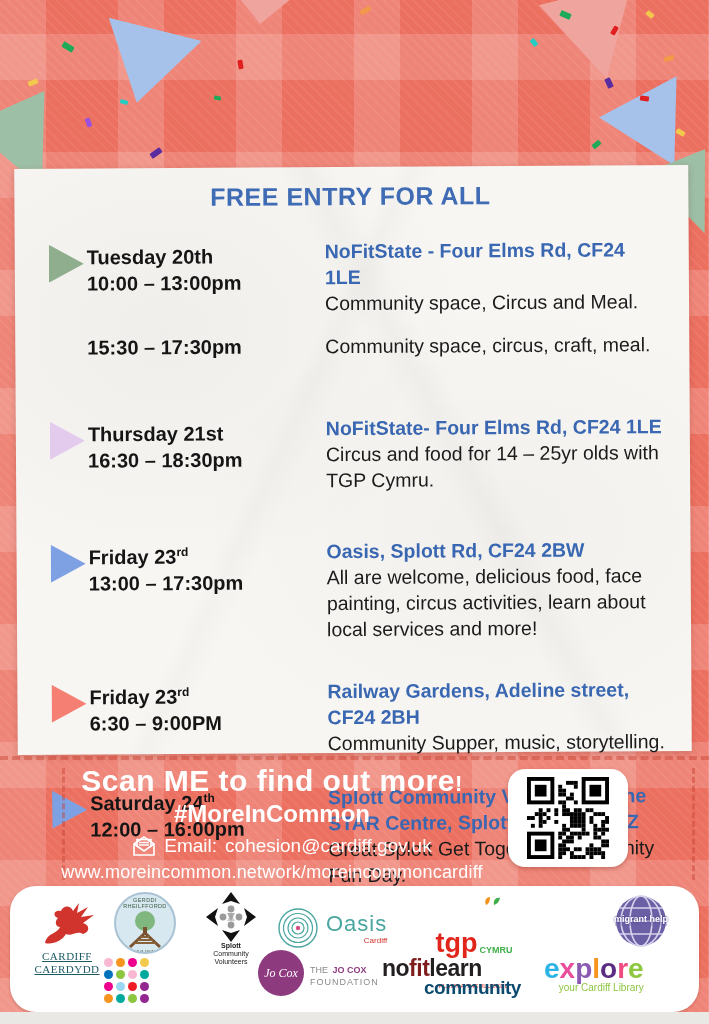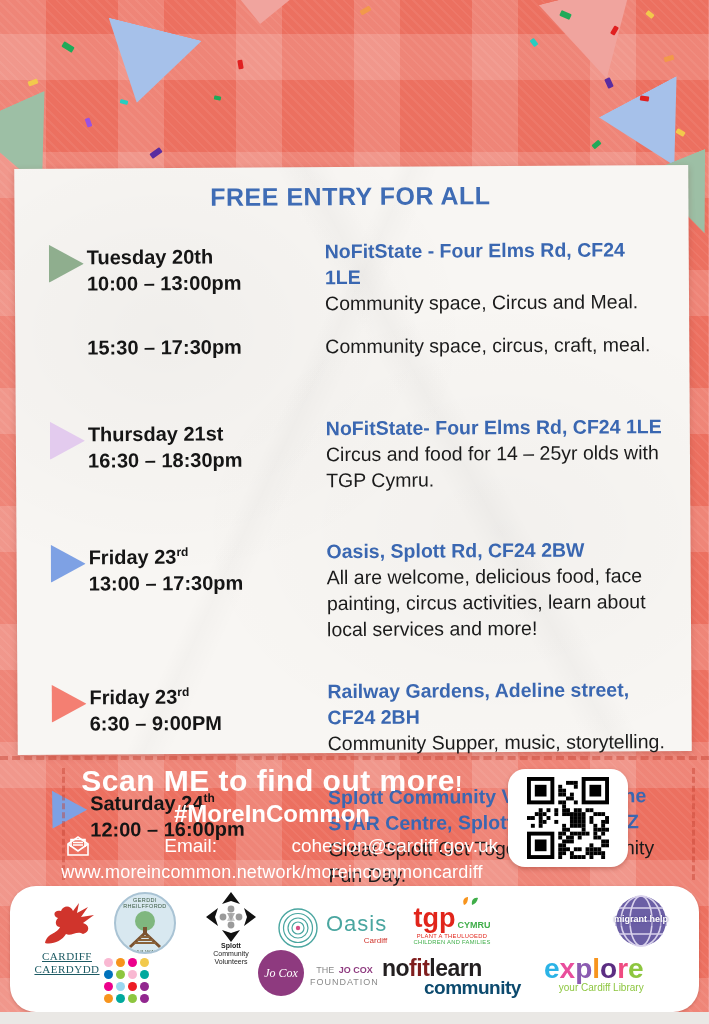--- a/index.html
+++ b/index.html
@@ -55,52 +55,52 @@
   .r5{margin-top:28px;}
   
   .footer{position:absolute;left:0;top:756px;width:709px;height:130px;border-top:4px dashed rgba(198,66,52,0.45);}
   .footer:before,.footer:after{content:"";position:absolute;top:8px;bottom:6px;border-left:3px dashed rgba(198,66,52,0.45);}
   .footer:before{left:62px;}
   .footer:after{right:14px;}
   .scan-col{position:absolute;left:46px;top:4px;width:452px;text-align:center;color:#fff;}
   .scan-line{font-size:30px;font-weight:bold;letter-spacing:0.5px;}
   .scan-line .bang{font-size:22px;}
   .hashtag{font-size:24px;font-weight:bold;margin-top:2px;}
-  .email-row{margin-top:7px;font-size:19px;display:flex;justify-content:space-between;align-items:center;gap:8px;padding-left:20px;}
+  .email-row{margin-top:7px;font-size:19px;display:flex;justify-content:center;align-items:center;gap:8px;padding-left:20px;}
   .url-row{margin-top:5px;font-size:18px;letter-spacing:0.2px;}
   .qr-box{position:absolute;left:508px;top:9px;width:120px;height:98px;background:#fff;border-radius:17px;
     box-shadow:0 2px 4px rgba(130,40,30,0.35);display:flex;align-items:center;justify-content:center;}
   
   .logo-panel{position:absolute;left:10px;top:886px;width:689px;height:126px;background:#fff;border-radius:26px;
     box-shadow:0 1px 3px rgba(120,40,30,0.3);}
   .logo{position:absolute;display:flex;flex-direction:column;align-items:center;}
   .cardiff{left:16px;top:14px;width:82px;}
   .cardiff-text{font-family:"Liberation Serif",serif;color:#1c5a63;font-size:11px;line-height:13px;text-align:center;text-decoration:underline;letter-spacing:0.5px;}
   .railway{left:104px;top:6px;}
   .railway-circle{width:62px;height:62px;border-radius:50%;background:#d8e8f0;border:2px solid #a9c3d4;position:relative;overflow:hidden;}
   .railway-arc{font-size:5.5px;color:#3c5a43;text-align:center;letter-spacing:0.4px;}
   .splott{left:188px;top:6px;width:66px;}
   .splott-text{font-size:7px;color:#222;text-align:center;line-height:8px;}
   .oasis{left:266px;top:20px;flex-direction:row!important;align-items:center;gap:6px;}
   .oasis-name{font-size:22px;color:#4aa6a0;font-weight:300;letter-spacing:1px;line-height:24px;text-align:right;}
   .oasis-sub{font-size:8px;color:#d0342c;text-align:right;}
-  .tgp{left:396px;top:10px;width:92px;}
+  .tgp{left:418px;top:10px;width:92px;gap:25px;}
   .tgp-top{display:flex;align-items:flex-end;gap:2px;}
   .tgp-name{font-size:27px;font-weight:bold;color:#e1251b;line-height:24px;}
   .tgp-region{font-size:9px;font-weight:bold;color:#3fae49;}
   .tgp-line1{font-size:5.8px;color:#e1251b;letter-spacing:0.3px;margin-top:3px;}
   .tgp-line2{font-size:5.8px;color:#3fae49;letter-spacing:0.3px;}
   .princes{left:496px;top:8px;width:74px;}
   .princes-name{font-size:10px;font-weight:bold;color:#e45f9d;margin-top:3px;}
   .migrant{left:588px;top:8px;width:86px;justify-content:center;}
   .refugee{left:94px;top:72px;flex-direction:row!important;align-items:center;gap:8px;}
   .dots{width:52px;display:flex;flex-wrap:wrap;gap:3px;}
   .dot{width:9px;height:9px;border-radius:50%;}
   .refugee-name{font-size:22px;font-weight:bold;color:#161616;line-height:21px;}
-  .jocox{left:248px;top:64px;flex-direction:row!important;align-items:center;gap:6px;text-align:center;}
+  .jocox{left:248px;top:64px;flex-direction:row!important;align-items:center;gap:6px;}
   .jocox-circle{width:46px;height:46px;border-radius:50%;background:#8e3a7f;color:#fff;display:flex;align-items:center;justify-content:center;
     font-family:"Liberation Serif",serif;font-style:italic;font-size:12px;}
   .jocox-the{font-size:9px;color:#8a8a8a;}
   .jocox-name{font-size:9px;font-weight:bold;color:#8e3a7f;}
   .jocox-found{font-size:9px;color:#8a8a8a;letter-spacing:1px;}
   .nofit{left:372px;top:72px;align-items:flex-start!important;}
   .nofit-top{font-size:23px;font-weight:bold;line-height:21px;letter-spacing:-0.5px;}
   .nofit-bottom{font-size:19px;font-weight:bold;color:#0c4a6e;line-height:18px;margin-left:42px;letter-spacing:-0.5px;}
   .explore{left:534px;top:70px;align-items:flex-end!important;}
   .explore-word{font-size:28px;font-weight:bold;line-height:26px;letter-spacing:0;}

